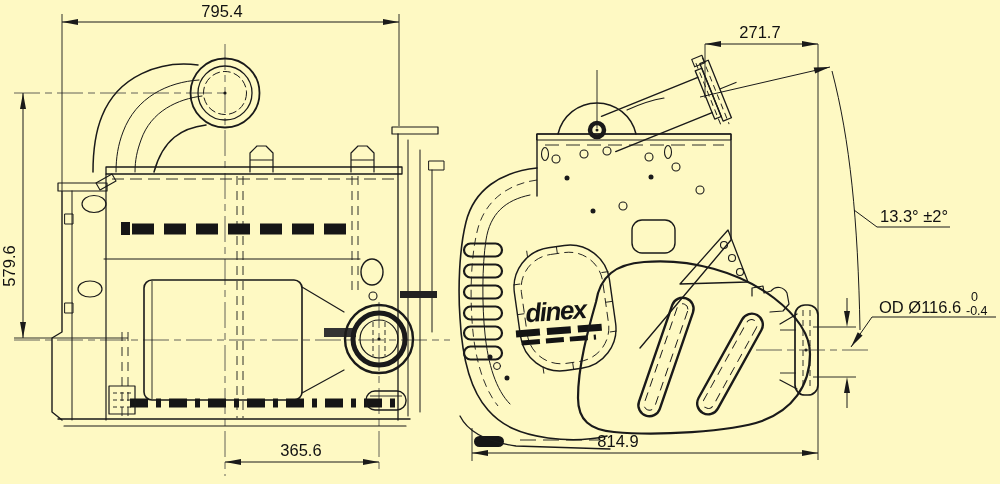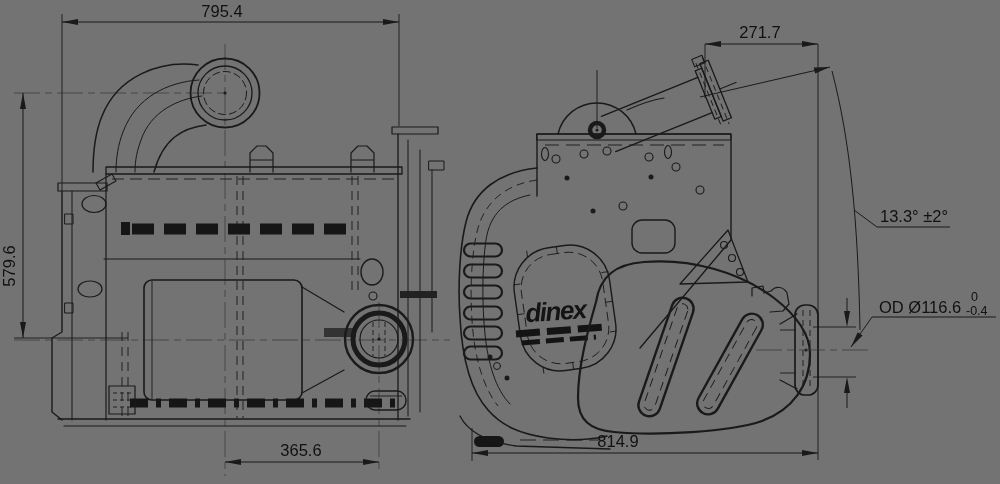--- a/index.html
+++ b/index.html
@@ -1,16 +1,16 @@
 <!DOCTYPE html>
 <html><head>
 <meta charset="utf-8">
 <style>
   html,body{margin:0;padding:0;background:#ffffff;}
-  .stage{width:1000px;height:484px;background:#737373;position:relative;overflow:hidden;
+  .stage{width:1000px;height:484px;background:#fef9c3;position:relative;overflow:hidden;
          font-family:"Liberation Sans",sans-serif;text-decoration:underline;}
   svg{display:block;}
   .ol{stroke:#1a1a1a;fill:none;stroke-linecap:round;stroke-linejoin:round;}
   .cl{stroke:#3c3c3c;fill:none;stroke-width:.8;stroke-dasharray:26 5 7 5;}
   .dim{stroke:#1a1a1a;fill:none;stroke-width:1;}
   .thin{stroke:#1a1a1a;fill:none;stroke-width:.9;}
   .ah{fill:#1a1a1a;stroke:none;}
   text.dim-text{font-family:"Liberation Sans",sans-serif;font-size:16.5px;fill:#111;}
   text.tol{font-size:12.5px;}
   text.logo-text{font-family:"Liberation Sans",sans-serif;font-weight:bold;font-style:italic;

